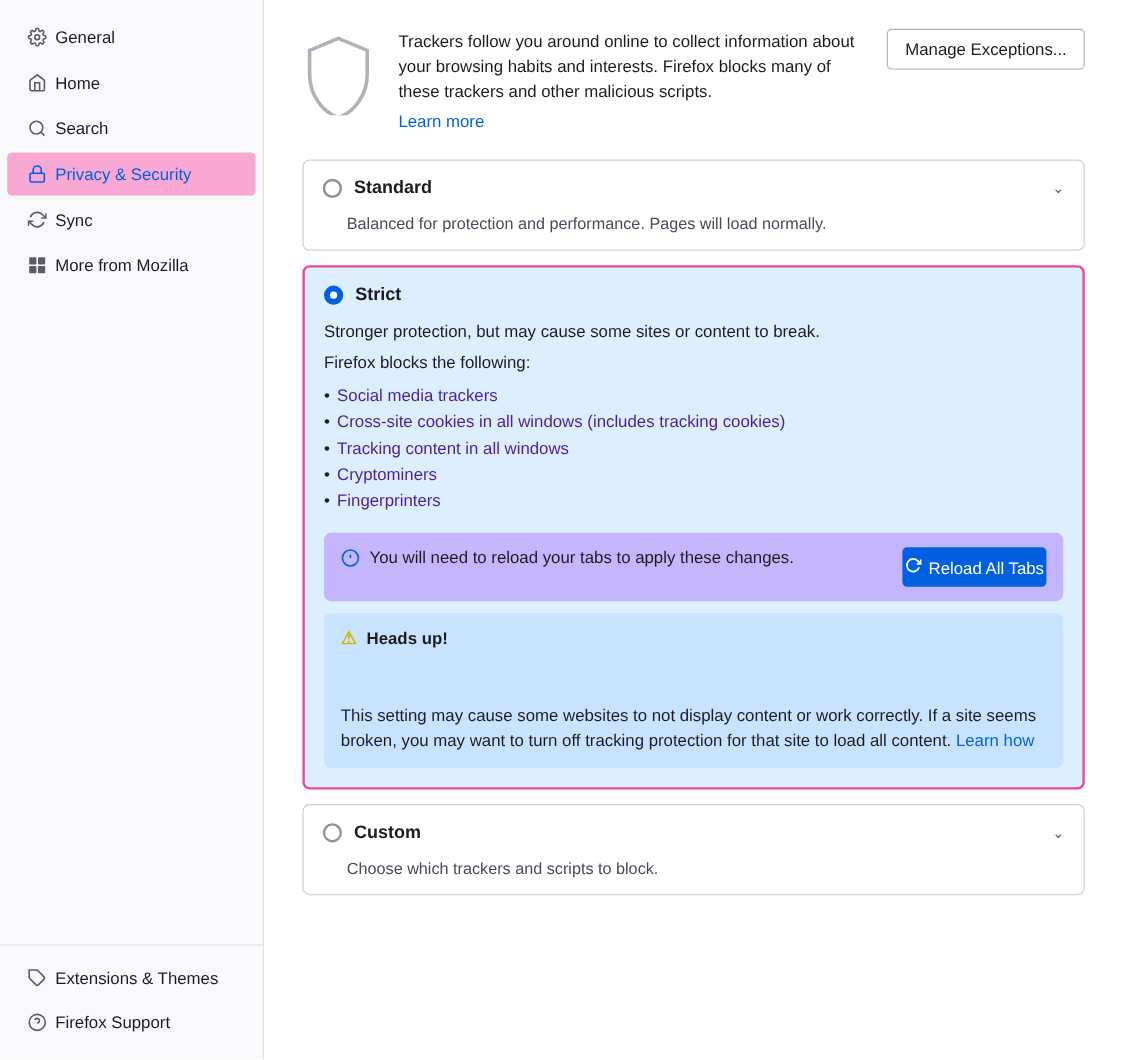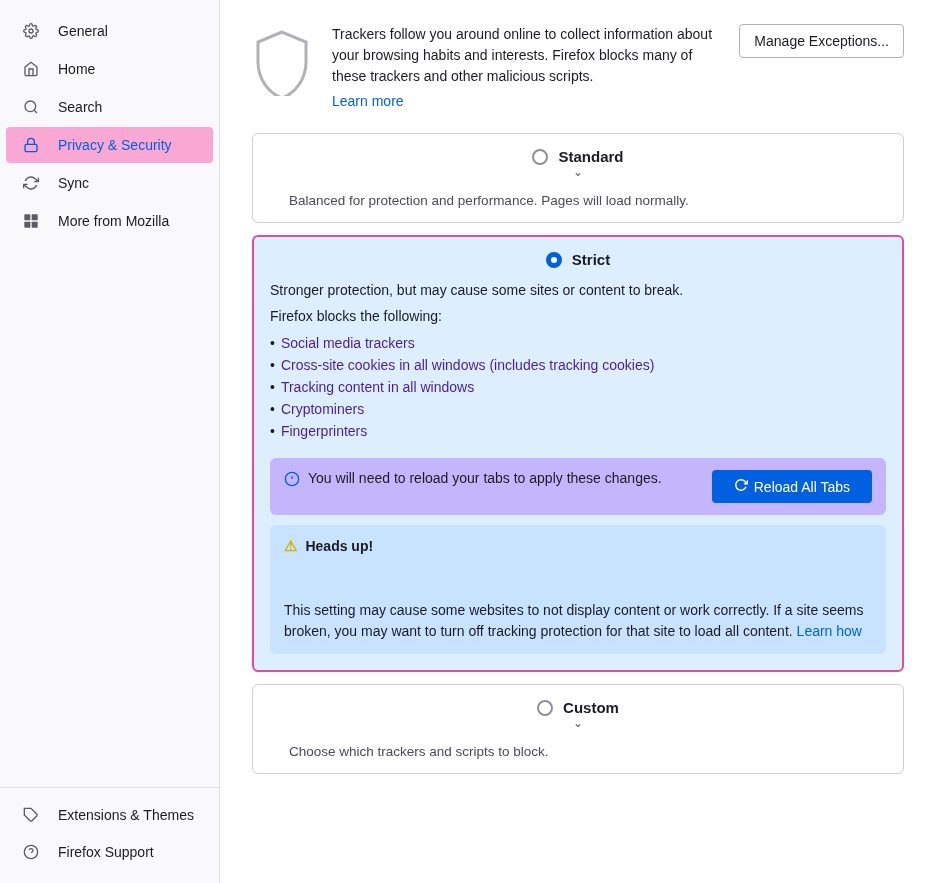--- a/index.html
+++ b/index.html
@@ -20,21 +20,21 @@
       background: #f9f9fb;
       border-right: 1px solid #e0e0e6;
       display: flex;
       flex-direction: column;
       padding: 12px 0;
       height: 100%;
     }
     .sidebar-item {
       display: flex;
       align-items: center;
-      gap: 18px;
+      gap: 6px;
       padding: 9px 16px;
       cursor: pointer;
       border-radius: 4px;
       margin: 1px 6px;
       color: #1c1b22;
       font-size: 14px;
       user-select: none;
     }
     .sidebar-item.active {
       background: #f9a8d4;
@@ -116,21 +116,20 @@
       border: 2px solid #ec4899;
       background: #ddeeff;
     }
     .option-header {
       display: flex;
       align-items: center;
       justify-content: space-between;
       padding: 14px 16px;
       cursor: pointer;
       background: transparent;
-      flex-direction: column;
     }
     .option-header-left {
       display: flex;
       align-items: center;
       gap: 10px;
     }
     .option-title {
       font-size: 15px;
       font-weight: 600;
       color: #1c1b22;
@@ -221,21 +220,21 @@
     .info-icon {
       flex-shrink: 0;
       margin-top: 1px;
       color: #0060df;
     }
     .reload-btn {
       background: #0060df;
       color: #fff;
       border: none;
       border-radius: 4px;
-      padding: 8px 22px;
+      padding: 8px 2px;
       font-size: 14px;
       cursor: pointer;
       white-space: nowrap;
       display: flex;
       align-items: center;
       gap: 6px;
     }
 
     
     .heads-up {

